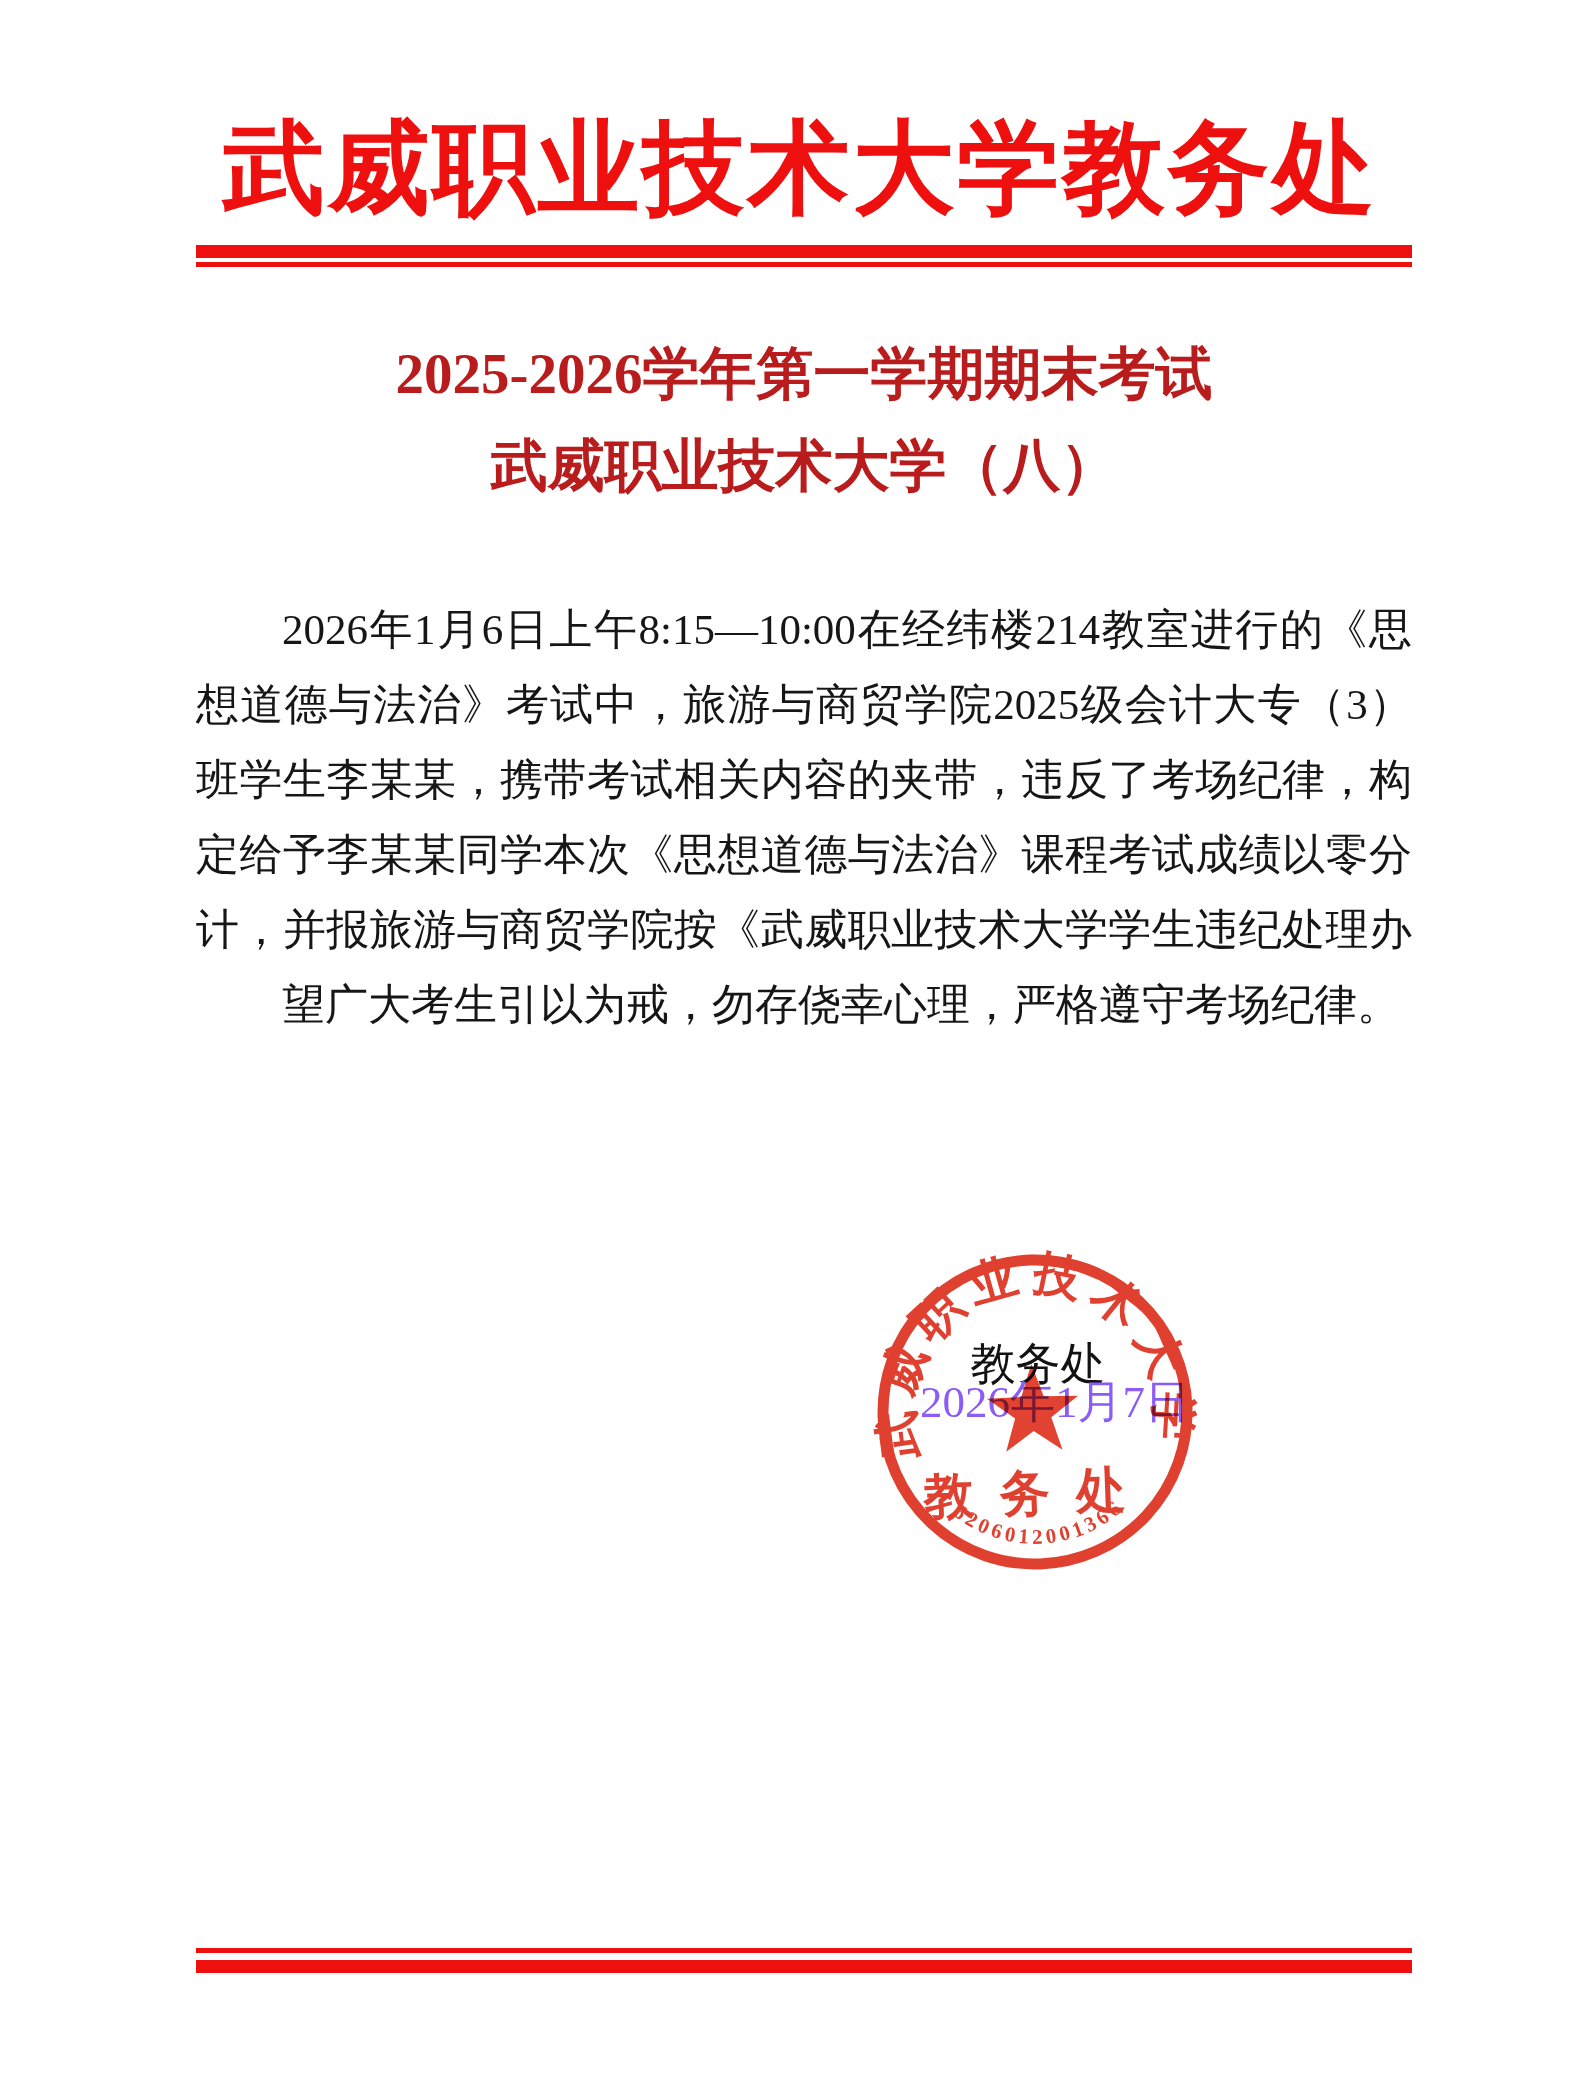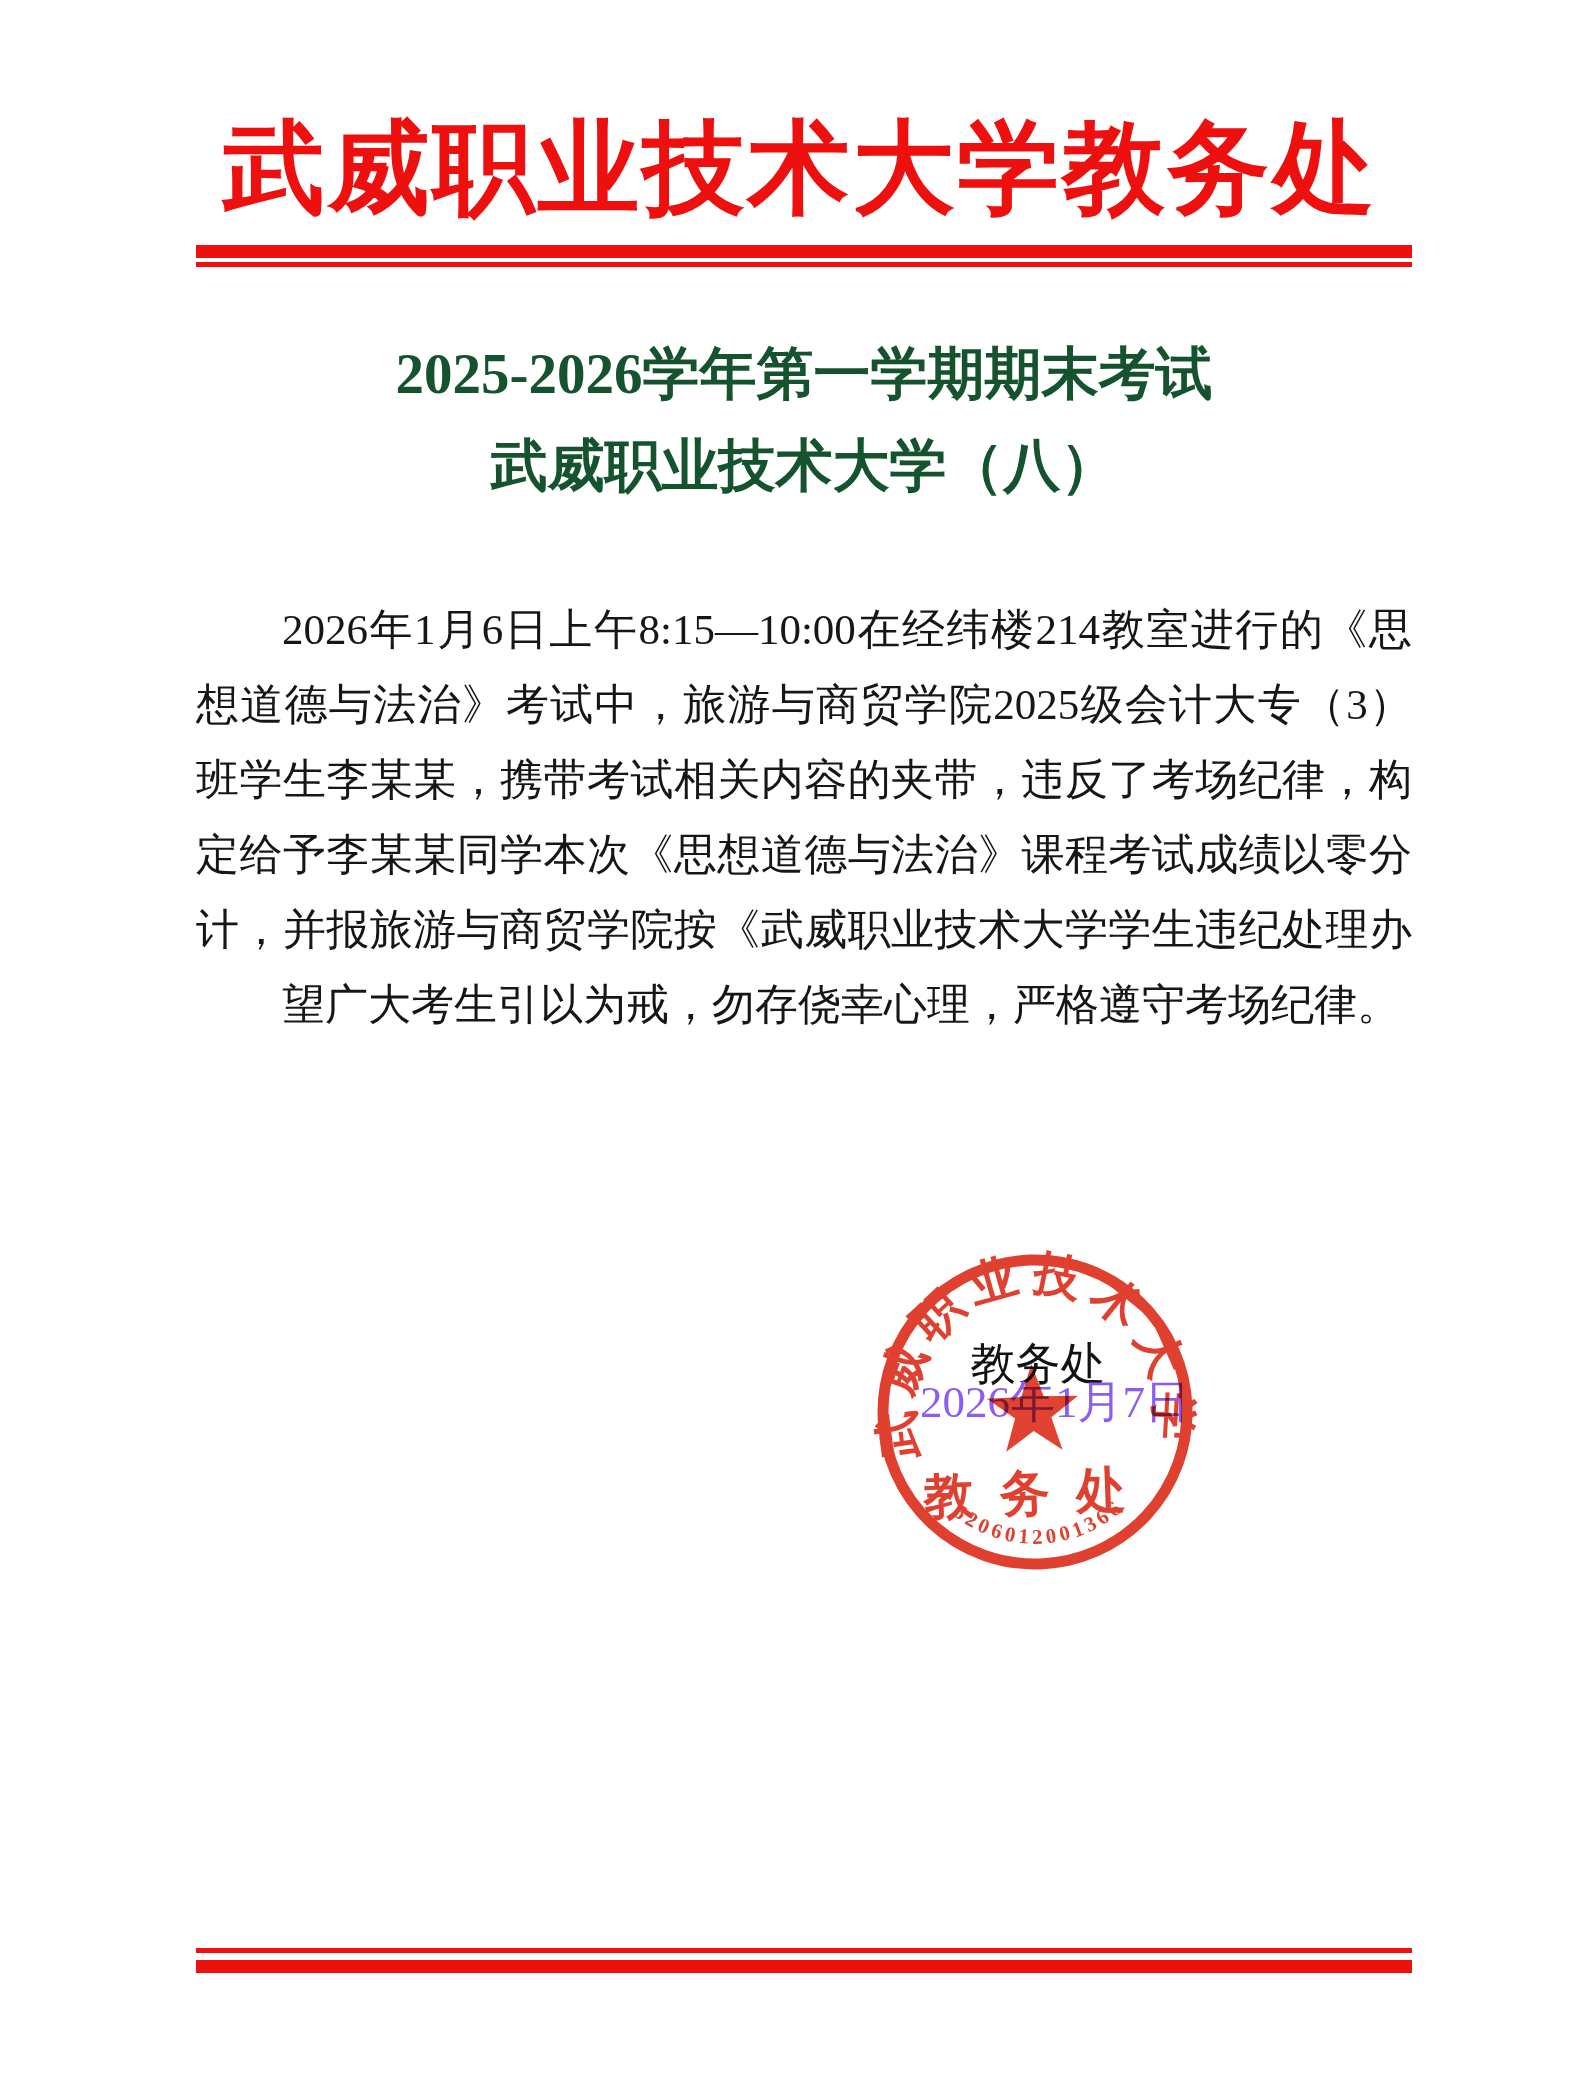--- a/index.html
+++ b/index.html
@@ -23,21 +23,21 @@
   .rule-top{top:245px;}
   .rule-bottom{top:1948px;}
   .bar-thick{height:13px;background:#ee0f0f;}
   .bar-thin{height:5px;background:#ee0f0f;}
   .bar-gap{height:4px;}
   .rule-bottom .bar-gap{height:7px;}
   
   .titles{
     position:absolute;top:328px;left:196px;width:1216px;
     text-align:center;font-weight:bold;font-size:57px;line-height:92px;
-    color:#14532d;
+    color:#b91c1c;
   }
   
   .doc-body{
     position:absolute;top:592px;left:196px;width:1216px;
     font-size:43px;line-height:75px;color:#161616;
   }
   .bl{text-align:justify;text-align-last:justify;text-justify:inter-character;}
   .bl-end{text-align:justify;text-align-last:left;}
   .indent{text-indent:86px;}
   

